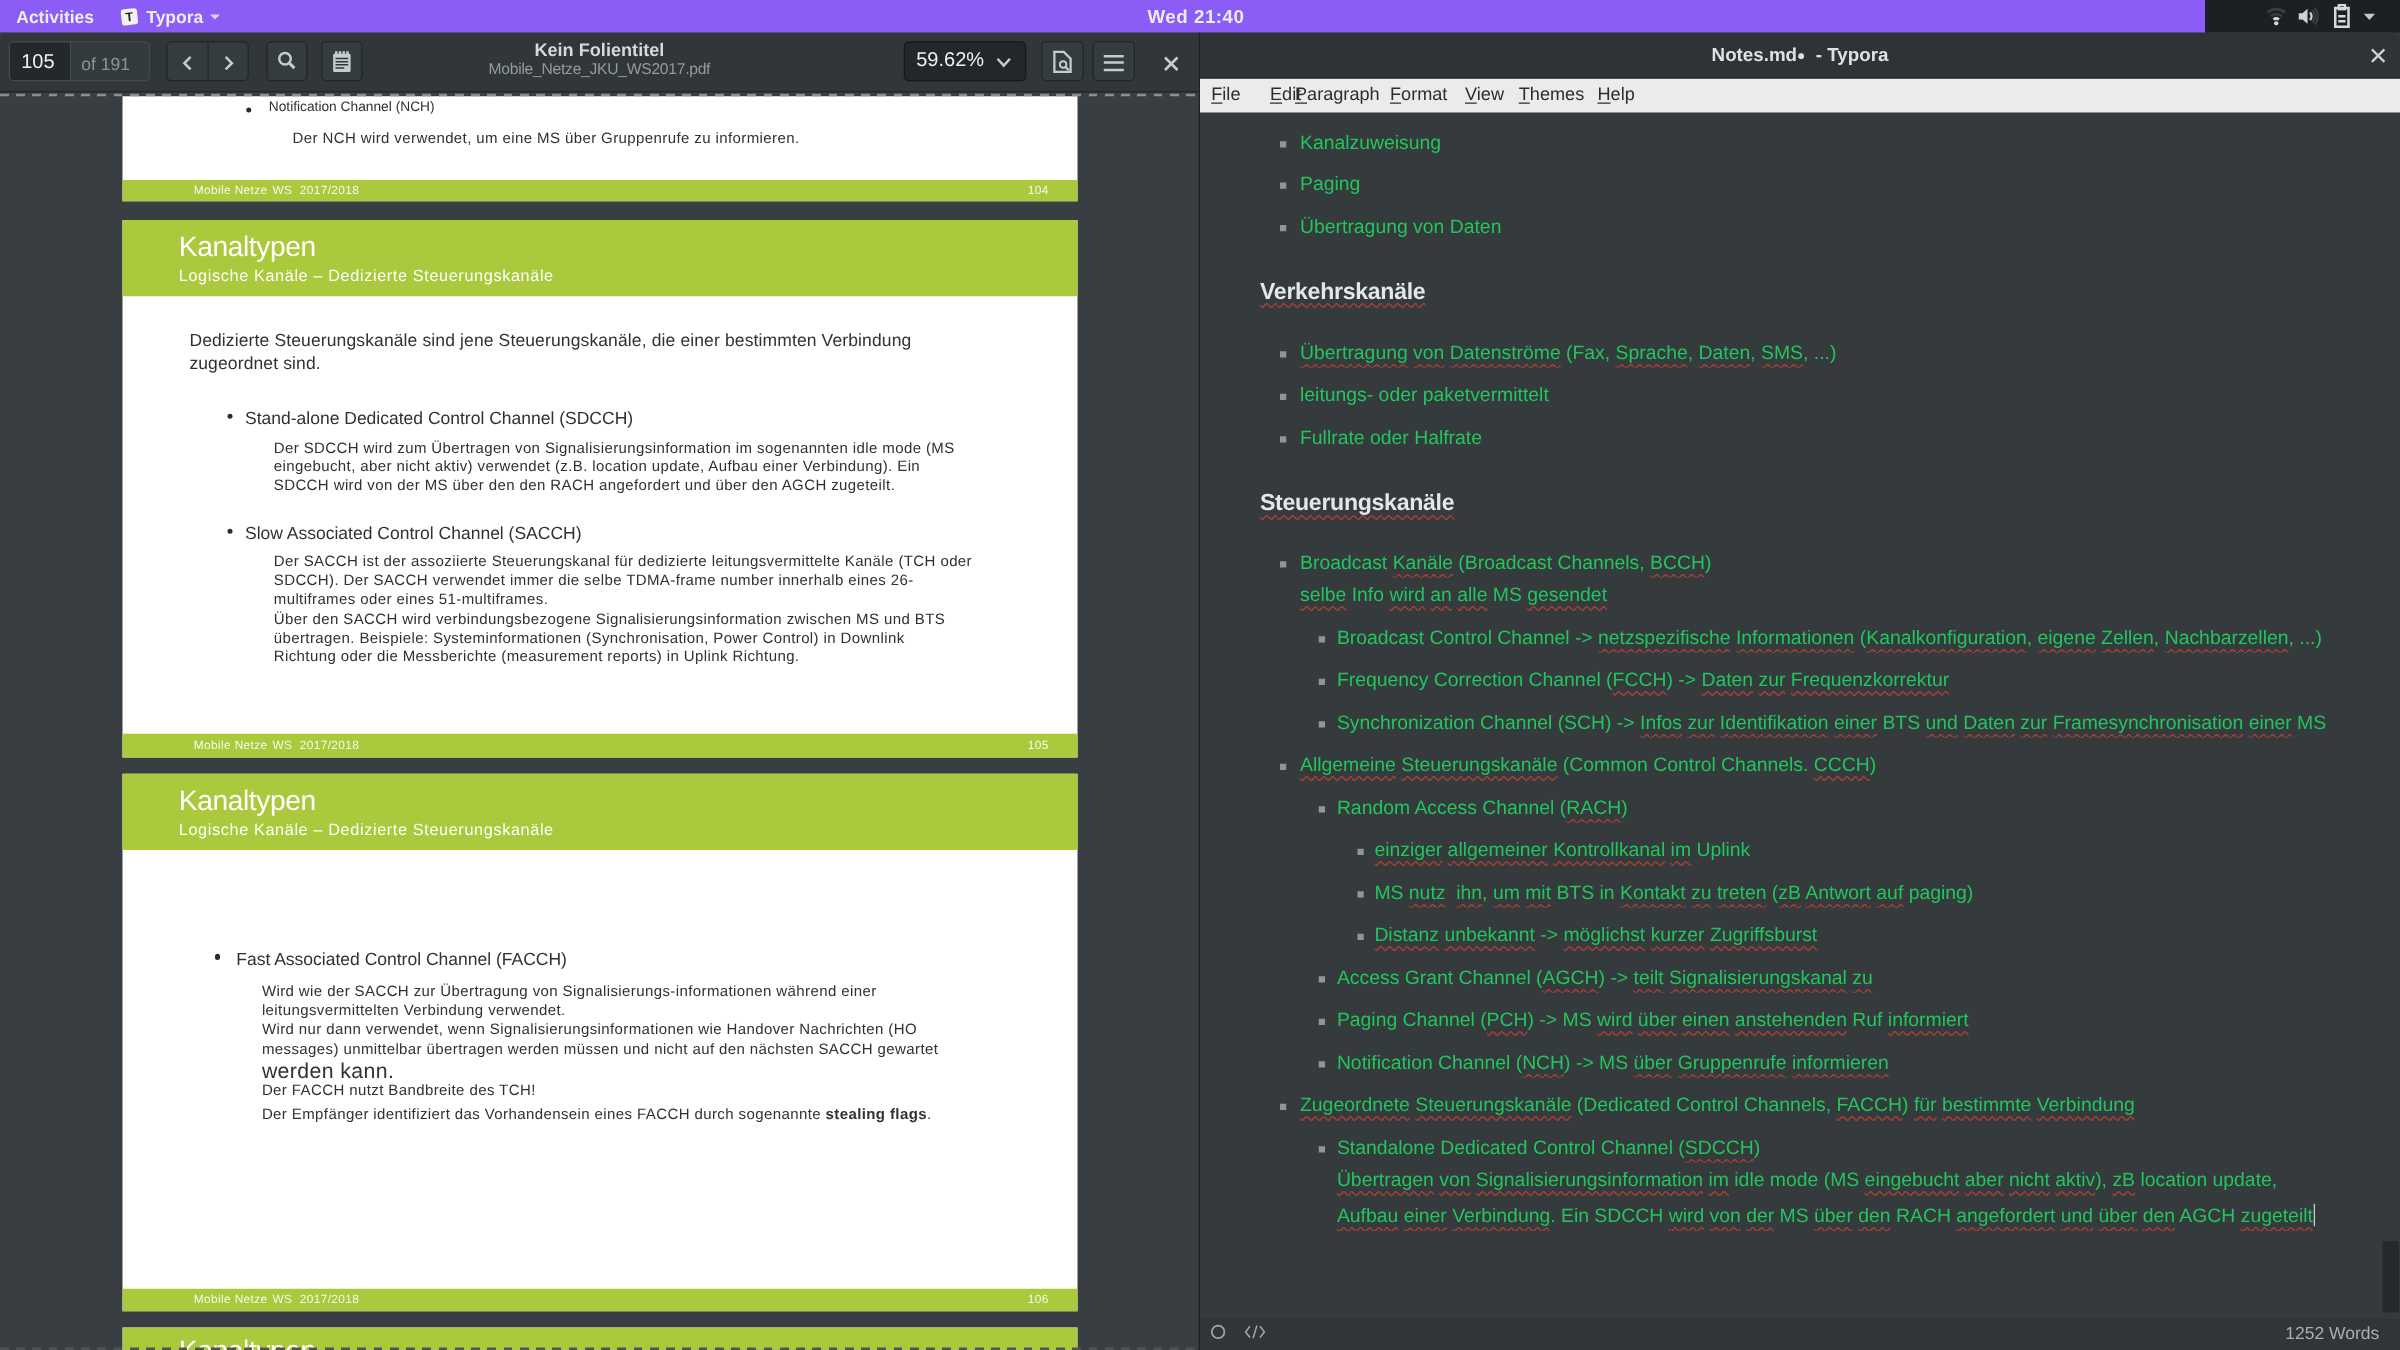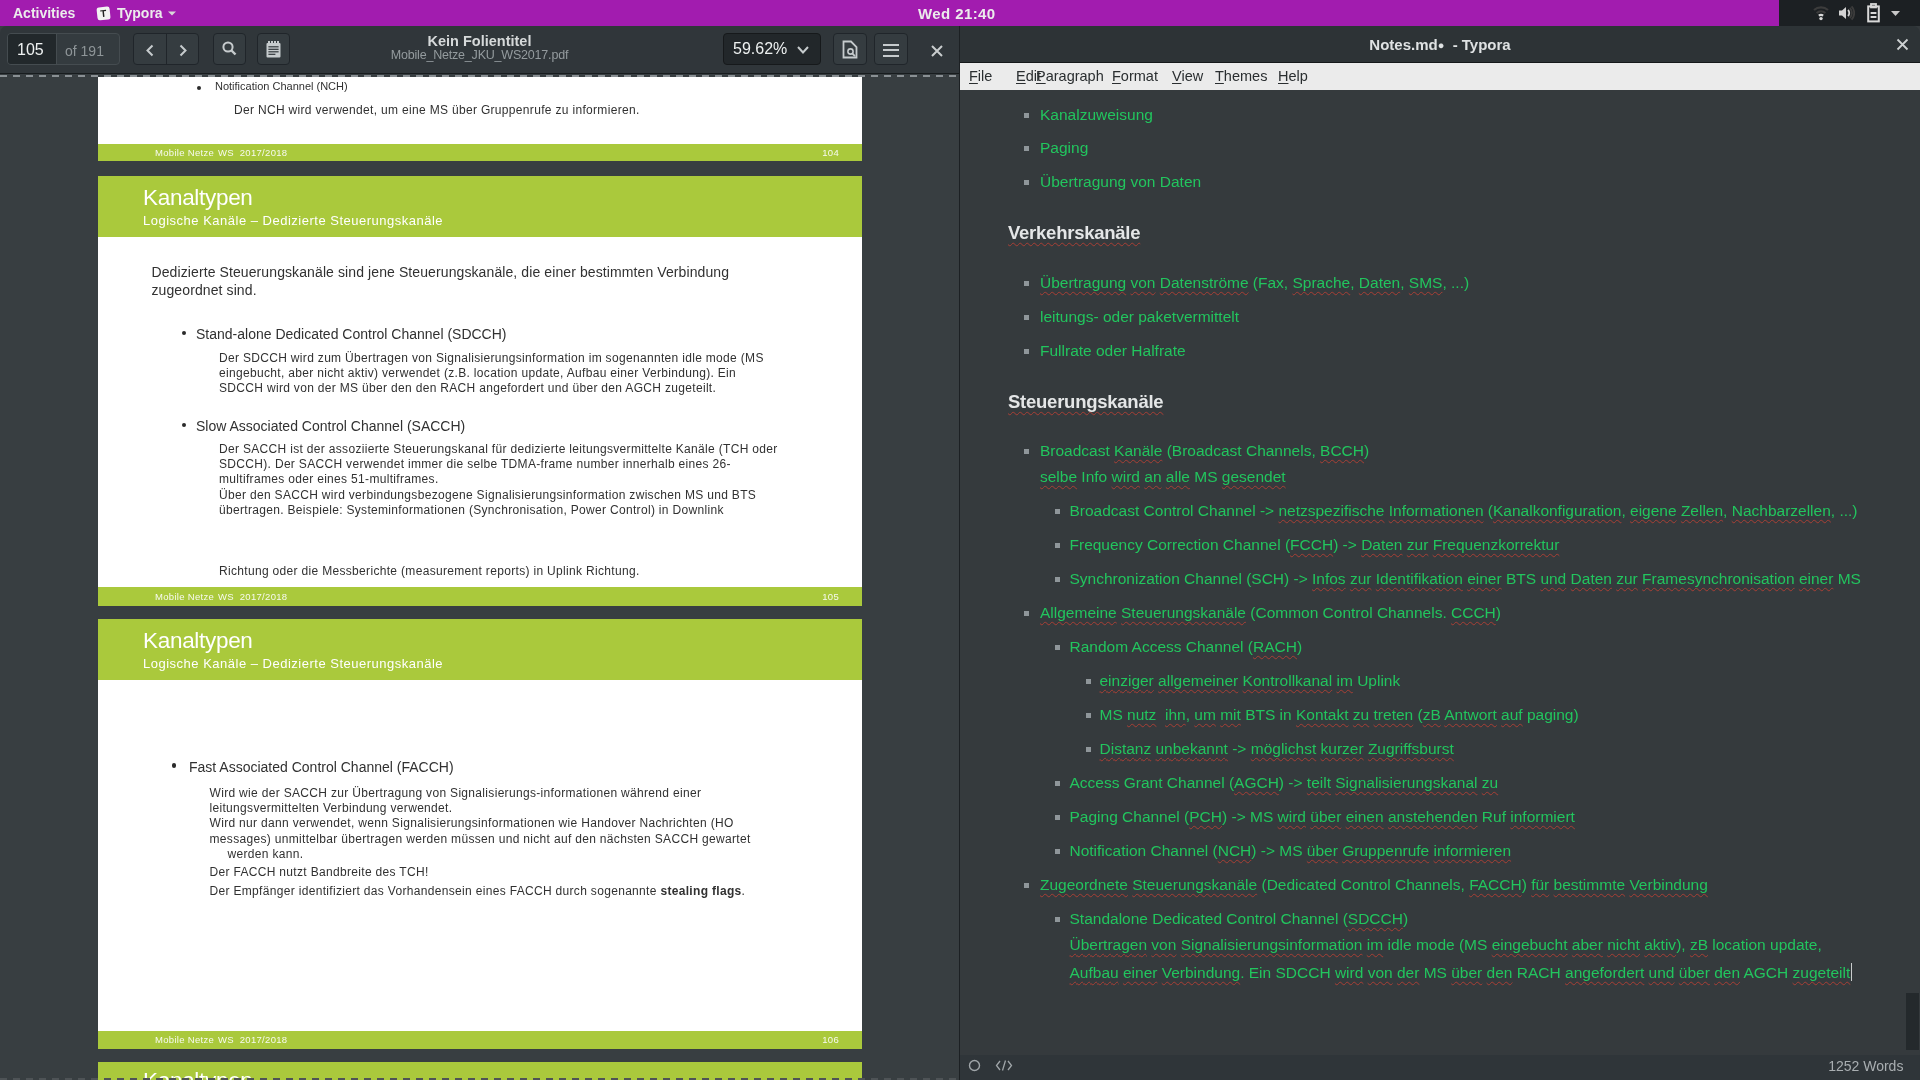--- a/index.html
+++ b/index.html
@@ -1,19 +1,19 @@
 <!DOCTYPE html>
 <html><head>
 <meta charset="utf-8">
 <style>
 html,body{margin:0;padding:0;}
 #screen{position:relative;width:1920px;height:1080px;overflow:hidden;background:#1c2023;font-family:"Liberation Sans",sans-serif;}
 .al{position:absolute;white-space:nowrap;line-height:1;}
 
-#topbar{position:absolute;left:0;top:0;width:1764px;height:26px;background:#a21caf;padding-left:15px;}
+#topbar{position:absolute;left:0;top:0;width:1764px;height:26px;background:#8b5cf6;}
 #topbar .tb{color:#ececec;font-size:14px;font-weight:700;}
 
 #evince{position:absolute;left:0;top:26px;width:959px;height:1054px;background:#383e41;}
 #ehead{position:absolute;left:0;top:0;width:959px;height:48px;background:#30363a;border-bottom:1px solid #181c1e;border-top-left-radius:7px;box-sizing:border-box;}
 .ebtn{position:absolute;top:7px;height:32px;background:#353c40;border:1px solid #20252a;border-radius:4px;box-sizing:border-box;}
 
 #typora{position:absolute;left:960px;top:26px;width:960px;height:1054px;background:#353a3d;}
 #ttitle{position:absolute;left:0;top:0;width:960px;height:36px;background:#2d3336;border-top-right-radius:7px;}
 #tmenu{position:absolute;left:0;top:37px;width:960px;height:27px;background:#ebebeb;}
 #tmenu span{position:absolute;top:0;height:27px;line-height:27px;font-size:14.5px;color:#2a2e30;}
@@ -112,38 +112,38 @@
         <div class="sline" style="left:121px;top:176px;font-size:12px;letter-spacing:0.32px;">Der SDCCH wird zum Übertragen von Signalisierungsinformation im sogenannten idle mode (MS</div>
         <div class="sline" style="left:121px;top:191.2px;font-size:12px;letter-spacing:0.32px;">eingebucht, aber nicht aktiv) verwendet (z.B. location update, Aufbau einer Verbindung). Ein</div>
         <div class="sline" style="left:121px;top:206px;font-size:12px;letter-spacing:0.32px;">SDCCH wird von der MS über den den RACH angefordert und über den AGCH zugeteilt.</div>
         <div style="position:absolute;left:83.9px;top:247px;width:4.2px;height:4.2px;border-radius:50%;background:#2b2b2b;"></div>
         <div class="sline" style="left:98px;top:243.1px;font-size:14px;">Slow Associated Control Channel (SACCH)</div>
         <div class="sline" style="left:121px;top:267px;font-size:12px;letter-spacing:0.32px;">Der SACCH ist der assoziierte Steuerungskanal für dedizierte leitungsvermittelte Kanäle (TCH oder</div>
         <div class="sline" style="left:121px;top:282.3px;font-size:12px;letter-spacing:0.32px;">SDCCH). Der SACCH verwendet immer die selbe TDMA-frame number innerhalb eines 26-</div>
         <div class="sline" style="left:121px;top:297.4px;font-size:12px;letter-spacing:0.32px;">multiframes oder eines 51-multiframes.</div>
         <div class="sline" style="left:121px;top:312.9px;font-size:12px;letter-spacing:0.32px;">Über den SACCH wird verbindungsbezogene Signalisierungsinformation zwischen MS und BTS</div>
         <div class="sline" style="left:121px;top:328.3px;font-size:12px;letter-spacing:0.32px;">übertragen. Beispiele: Systeminformationen (Synchronisation, Power Control) in Downlink</div>
-        <div class="sline" style="left:121px;top:343.6px;font-size:12px;letter-spacing:0.32px;margin-top:46px;">Richtung oder die Messberichte (measurement reports) in Uplink Richtung.</div>
+        <div class="sline" style="left:121px;top:343.6px;font-size:12px;letter-spacing:0.32px;">Richtung oder die Messberichte (measurement reports) in Uplink Richtung.</div>
         <div class="pgreen" style="top:411.6px;height:18.5px;"></div>
         <div class="sline" style="left:57px;top:415.7px;font-size:9.5px;letter-spacing:0.3px;color:#f7faef;">Mobile Netze</div>
         <div class="sline" style="left:120px;top:415.7px;font-size:9.5px;letter-spacing:0.3px;color:#f7faef;">WS&nbsp;&nbsp;2017/2018</div>
         <div class="sline" style="right:23px;top:415.7px;font-size:9.5px;letter-spacing:0.3px;color:#f7faef;">105</div>
       </div>
 
       <div class="page" style="top:545px;height:430px;">
         <div class="pgreen" style="top:0;height:61px;"></div>
         <div class="sline" style="left:45px;top:10.9px;font-size:22.5px;letter-spacing:-0.3px;color:#fff;">Kanaltypen</div>
         <div class="sline" style="left:45px;top:38px;font-size:13px;letter-spacing:0.5px;color:#fff;">Logische Kanäle – Dedizierte Steuerungskanäle</div>
         <div style="position:absolute;left:73.6px;top:144.4px;width:4.2px;height:4.2px;border-radius:50%;background:#2b2b2b;"></div>
         <div class="sline" style="left:91px;top:141.1px;font-size:14px;text-align:right;">Fast Associated Control Channel (FACCH)</div>
         <div class="sline" style="left:111.5px;top:168px;font-size:12px;letter-spacing:0.32px;">Wird wie der SACCH zur Übertragung von Signalisierungs-informationen während einer</div>
         <div class="sline" style="left:111.5px;top:183px;font-size:12px;letter-spacing:0.32px;">leitungsvermittelten Verbindung verwendet.</div>
         <div class="sline" style="left:111.5px;top:198.4px;font-size:12px;letter-spacing:0.32px;">Wird nur dann verwendet, wenn Signalisierungsinformationen wie Handover Nachrichten (HO</div>
         <div class="sline" style="left:111.5px;top:213.9px;font-size:12px;letter-spacing:0.32px;">messages) unmittelbar übertragen werden müssen und nicht auf den nächsten SACCH gewartet</div>
-        <div class="sline" style="left:111.5px;top:229.3px;font-size:12px;letter-spacing:0.32px;margin-left:18px;">werden kann.</div>
+        <div class="sline" style="left:111.5px;top:229.3px;font-size:17px;letter-spacing:0.32px;">werden kann.</div>
         <div class="sline" style="left:111.5px;top:247.2px;font-size:12px;letter-spacing:0.32px;">Der FACCH nutzt Bandbreite des TCH!</div>
         <div class="sline" style="left:111.5px;top:266.3px;font-size:12px;letter-spacing:0.32px;">Der Empfänger identifiziert das Vorhandensein eines FACCH durch sogenannte <b>stealing flags</b>.</div>
         <div class="pgreen" style="top:411.5px;height:18.5px;"></div>
         <div class="sline" style="left:57px;top:415.6px;font-size:9.5px;letter-spacing:0.3px;color:#f7faef;">Mobile Netze</div>
         <div class="sline" style="left:120px;top:415.6px;font-size:9.5px;letter-spacing:0.3px;color:#f7faef;">WS&nbsp;&nbsp;2017/2018</div>
         <div class="sline" style="right:23px;top:415.6px;font-size:9.5px;letter-spacing:0.3px;color:#f7faef;">106</div>
       </div>
 
       <div class="page" style="top:988px;height:18px;overflow:hidden;">
         <div class="pgreen" style="top:0;height:18px;"></div>

